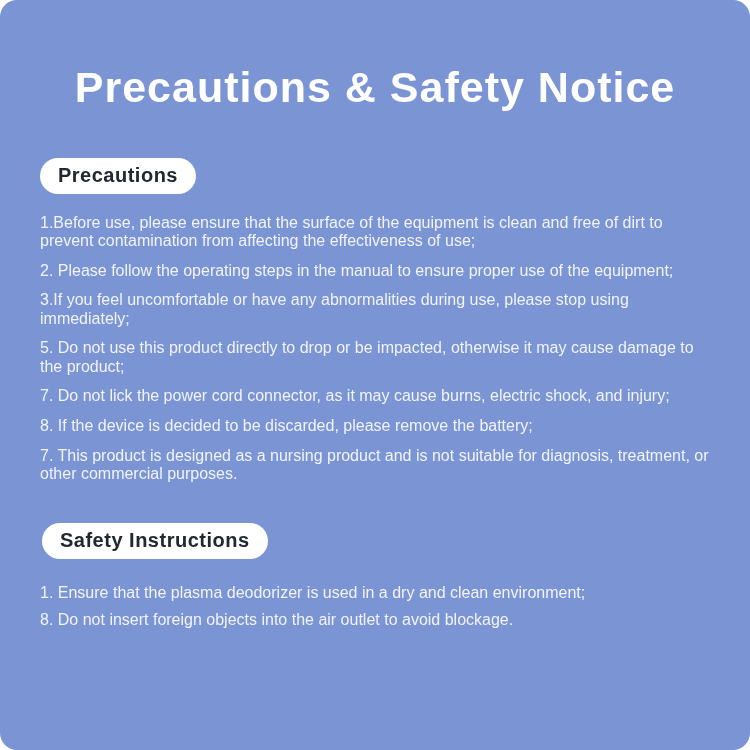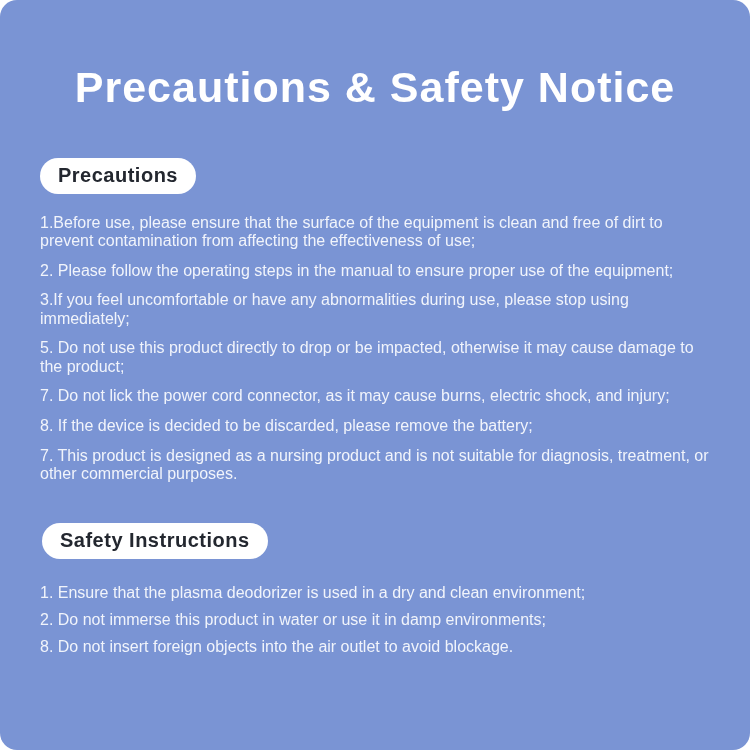--- a/index.html
+++ b/index.html
@@ -85,18 +85,17 @@
       <p class="item">7. This product is designed as a nursing product and is not suitable for diagnosis, treatment, or other commercial purposes.</p>
     </div>
   </section>
 
   <section class="section">
     <div class="badge second">
       <span>Safety Instructions</span>
     </div>
     <div class="list second">
       <p class="item">1. Ensure that the plasma deodorizer is used in a dry and clean environment;</p>
-      <p class="item">2. Do not immerse this product in water or use it in damp environments;</p>
       <p class="item">8. Do not insert foreign objects into the air outlet to avoid blockage.</p>
     </div>
   </section>
 
 </div>
 
 </body></html>

